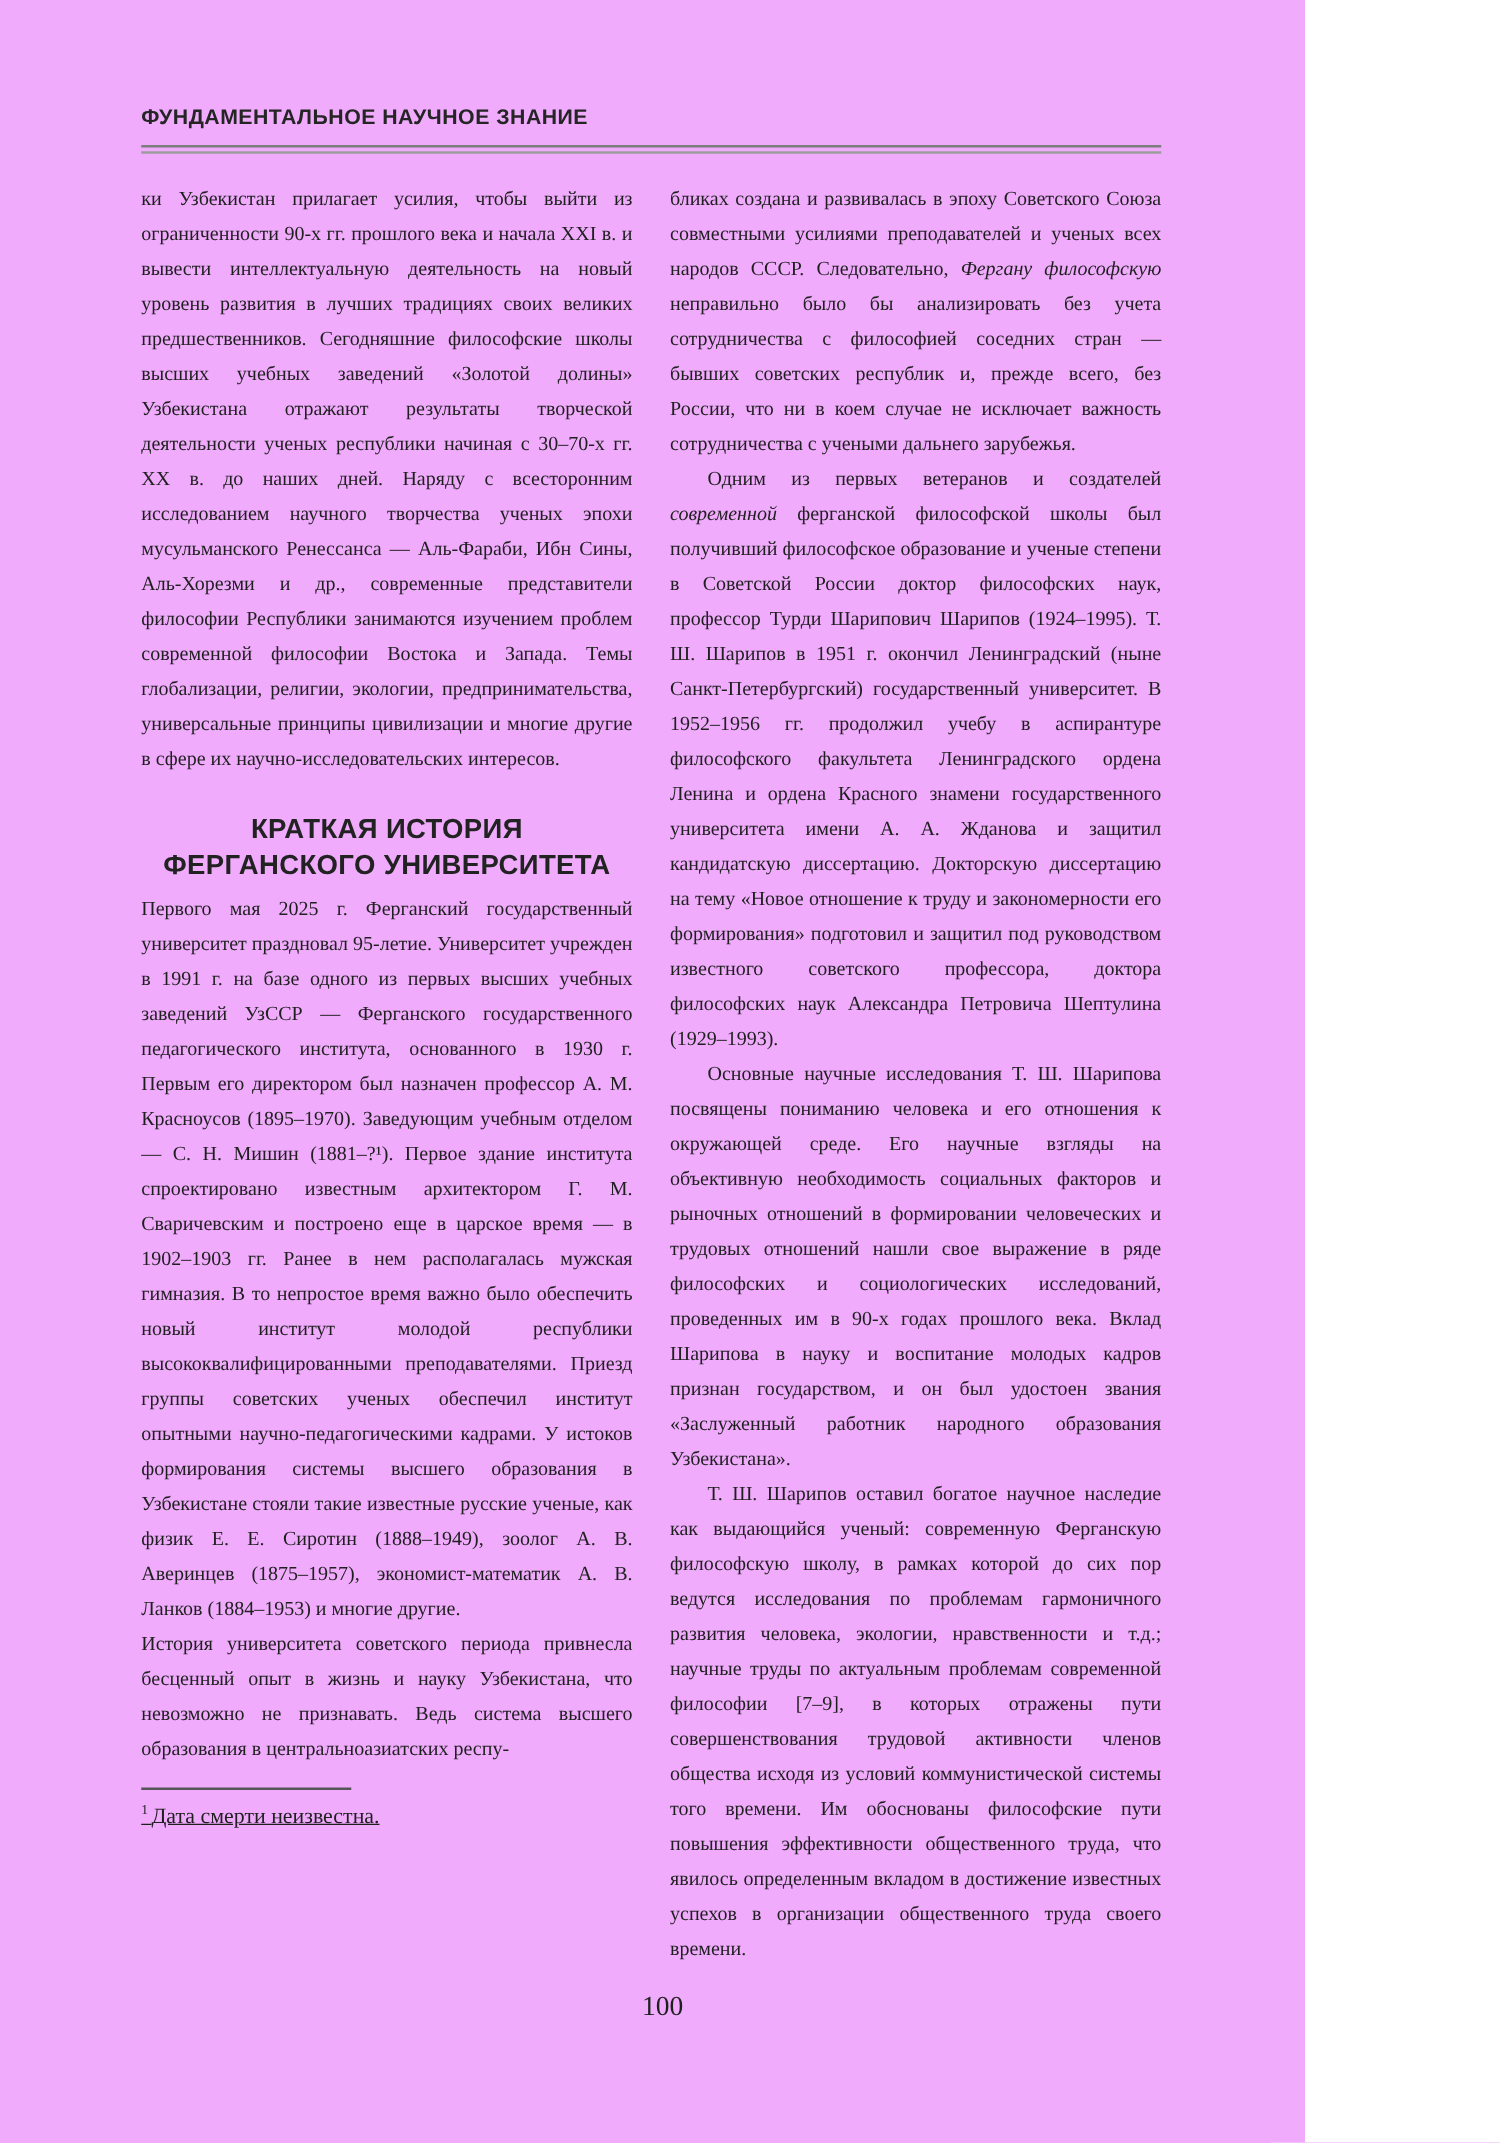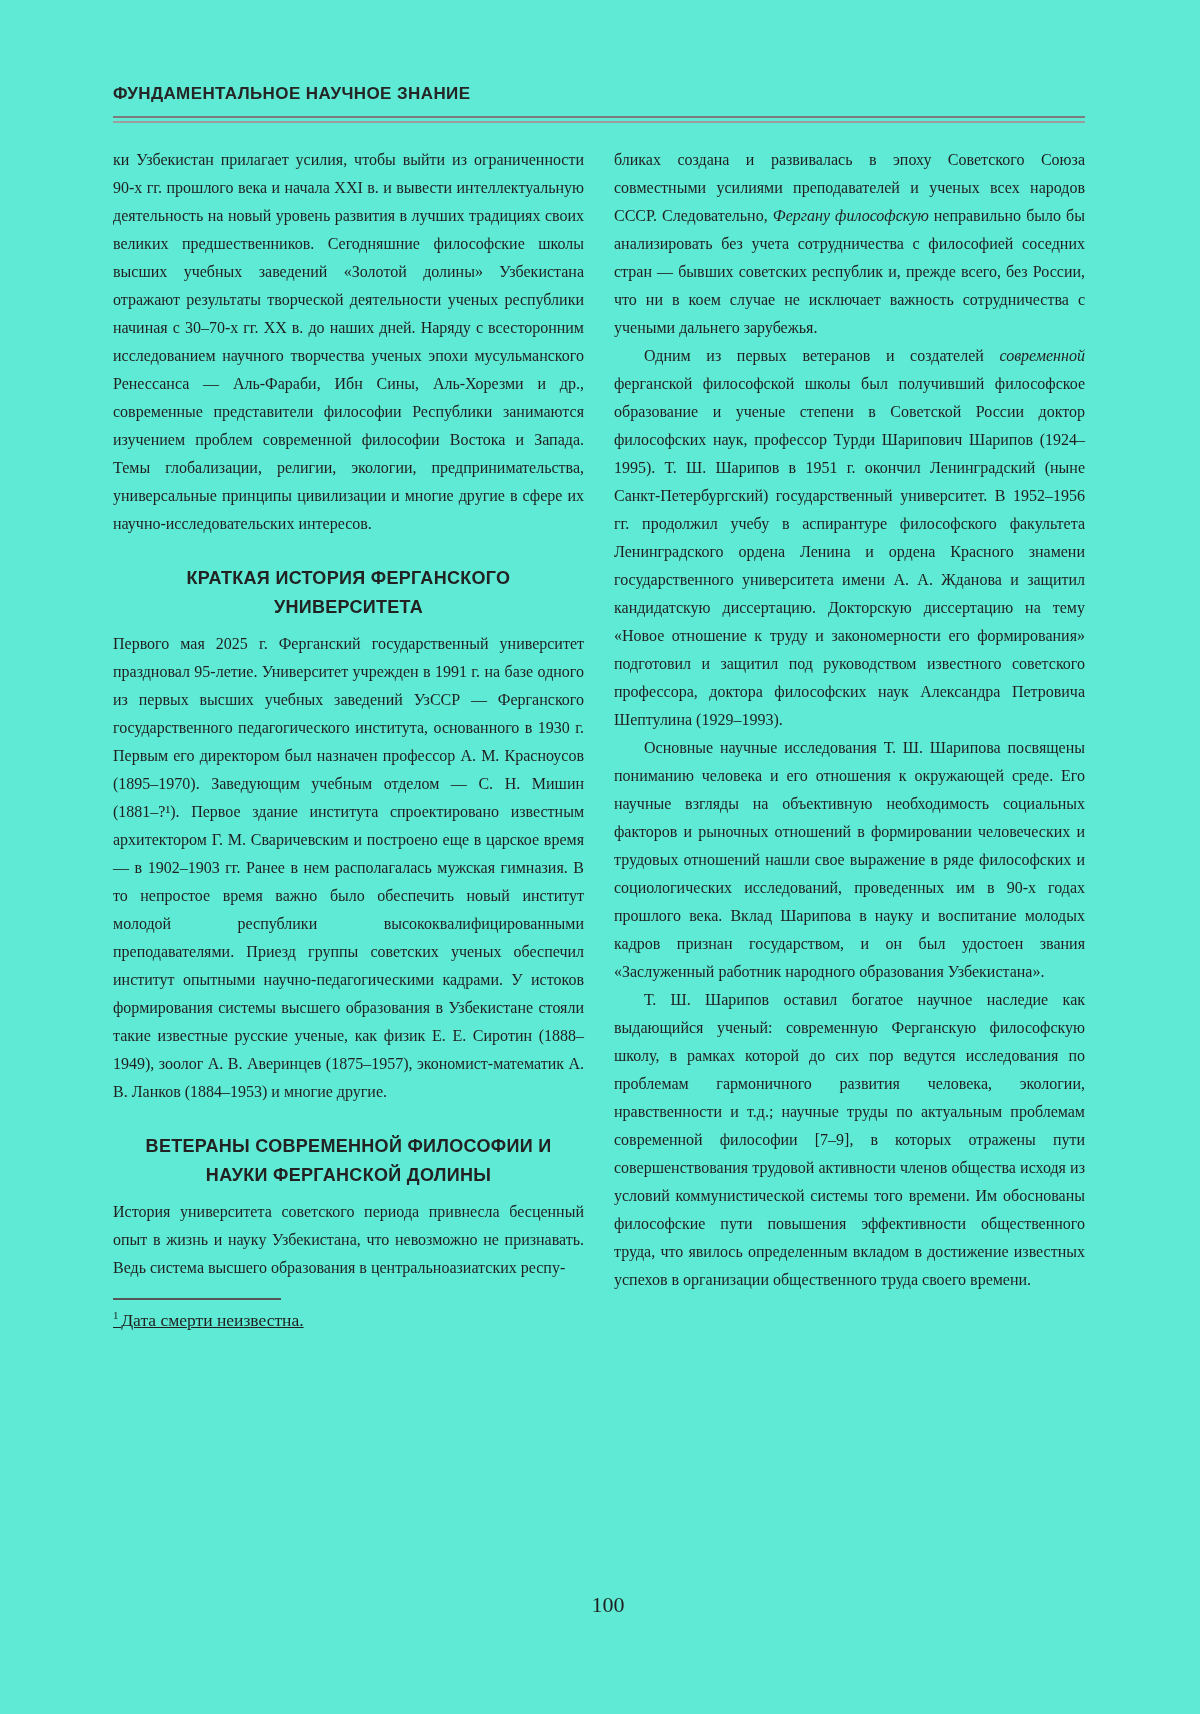--- a/index.html
+++ b/index.html
@@ -1,21 +1,21 @@
 <!DOCTYPE html>
 <html lang="ru"><head>
 <meta charset="utf-8">
 <style>
   html, body { margin: 0; padding: 0; }
   body { background: #ffffff; }
   .page {
     position: relative;
-    width: 1200px;
+    width: 1044px;
     height: 1714px;
-    background: #5eead4;
+    background: #f0abfc;
     color: #1f1f1f;
     overflow: hidden;
     font-family: "Liberation Serif", serif;
   }
   .running-head {
     position: absolute;
     left: 113px;
     top: 84px;
     font-family: "Liberation Sans", sans-serif;
     font-weight: bold;
@@ -47,21 +47,21 @@
     font-size: 16px;
     line-height: 28px;
     text-align: justify;
     color: #1f1f1f;
   }
   .body-paragraph.indent { text-indent: 30px; }
   .section-heading {
     margin: 26px 0 8px 0;
     font-family: "Liberation Sans", sans-serif;
     font-weight: bold;
-    font-size: 18px;
+    font-size: 22px;
     line-height: 29px;
     letter-spacing: 0.3px;
     text-align: center;
     color: #222222;
   }
   .footnote-block { margin-top: 16px; text-decoration: underline; }
   .footnote-rule {
     width: 168px;
     border: none;
     border-top: 2px solid #555555;
@@ -94,21 +94,20 @@
 
   <div class="running-head">ФУНДАМЕНТАЛЬНОЕ НАУЧНОЕ ЗНАНИЕ</div>
 
   <div class="header-rule"></div>
 
   <div class="columns">
     <div class="column" id="col-left">
         <p class="body-paragraph"><span>ки Узбекистан прилагает усилия, чтобы выйти из ограниченности 90-х гг. прошлого века и начала XXI в. и вывести интеллектуальную деятельность на новый уровень развития в лучших традициях своих великих предшественников. Сегодняшние философские школы высших учебных заведений «Золотой долины» Узбекистана отражают результаты творческой деятельности ученых республики начиная с 30–70-х гг. XX в. до наших дней. Наряду с всесторонним исследованием научного творчества ученых эпохи мусульманского Ренессанса — Аль-Фараби, Ибн Сины, Аль-Хорезми и др., современные представители философии Республики занимаются изучением проблем современной философии Востока и Запада. Темы глобализации, религии, экологии, предпринимательства, универсальные принципы цивилизации и многие другие в сфере их научно-исследовательских интересов.</span></p>
         <h2 class="section-heading">КРАТКАЯ ИСТОРИЯ ФЕРГАНСКОГО УНИВЕРСИТЕТА</h2>
         <p class="body-paragraph"><span>Первого мая 2025 г. Ферганский государственный университет праздновал 95-летие. Университет учрежден в 1991 г. на базе одного из первых высших учебных заведений УзССР — Ферганского государственного педагогического института, основанного в 1930 г. Первым его директором был назначен профессор А. М. Красноусов (1895–1970). Заведующим учебным отделом — С. Н. Мишин (1881–?¹). Первое здание института спроектировано известным архитектором Г. М. Сваричевским и построено еще в царское время — в 1902–1903 гг. Ранее в нем располагалась мужская гимназия. В то непростое время важно было обеспечить новый институт молодой республики высококвалифицированными преподавателями. Приезд группы советских ученых обеспечил институт опытными научно-педагогическими кадрами. У истоков формирования системы высшего образования в Узбекистане стояли такие известные русские ученые, как физик Е. Е. Сиротин (1888–1949), зоолог А. В. Аверинцев (1875–1957), экономист-математик А. В. Ланков (1884–1953) и многие другие.</span></p>
-        <h2 class="section-heading">ВЕТЕРАНЫ СОВРЕМЕННОЙ ФИЛОСОФИИ И НАУКИ ФЕРГАНСКОЙ ДОЛИНЫ</h2>
         <p class="body-paragraph"><span>История университета советского периода привнесла бесценный опыт в жизнь и науку Узбекистана, что невозможно не признавать. Ведь система высшего образования в центральноазиатских респу-</span></p>
         <div class="footnote-block">
           <hr class="footnote-rule">
           <div class="footnote-text"><span class="sup">1 </span>Дата смерти неизвестна.</div>
         </div>
       </div>
     <div class="column" id="col-right">
         <p class="body-paragraph"><span>бликах создана и развивалась в эпоху Советского Союза совместными усилиями преподавателей и ученых всех народов СССР. Следовательно, </span><span style="font-style: italic;">Фергану философскую</span><span> неправильно было бы анализировать без учета сотрудничества с философией соседних стран — бывших советских республик и, прежде всего, без России, что ни в коем случае не исключает важность сотрудничества с учеными дальнего зарубежья.</span></p>
         <p class="body-paragraph indent"><span>Одним из первых ветеранов и создателей </span><span style="font-style: italic;">современной</span><span> ферганской философской школы был получивший философское образование и ученые степени в Советской России доктор философских наук, профессор Турди Шарипович Шарипов (1924–1995). Т. Ш. Шарипов в 1951 г. окончил Ленинградский (ныне Санкт-Петербургский) государственный университет. В 1952–1956 гг. продолжил учебу в аспирантуре философского факультета Ленинградского ордена Ленина и ордена Красного знамени государственного университета имени А. А. Жданова и защитил кандидатскую диссертацию. Докторскую диссертацию на тему «Новое отношение к труду и закономерности его формирования» подготовил и защитил под руководством известного советского профессора, доктора философских наук Александра Петровича Шептулина (1929–1993).</span></p>
         <p class="body-paragraph indent"><span>Основные научные исследования Т. Ш. Шарипова посвящены пониманию человека и его отношения к окружающей среде. Его научные взгляды на объективную необходимость социальных факторов и рыночных отношений в формировании человеческих и трудовых отношений нашли свое выражение в ряде философских и социологических исследований, проведенных им в 90-х годах прошлого века. Вклад Шарипова в науку и воспитание молодых кадров признан государством, и он был удостоен звания «Заслуженный работник народного образования Узбекистана».</span></p>

